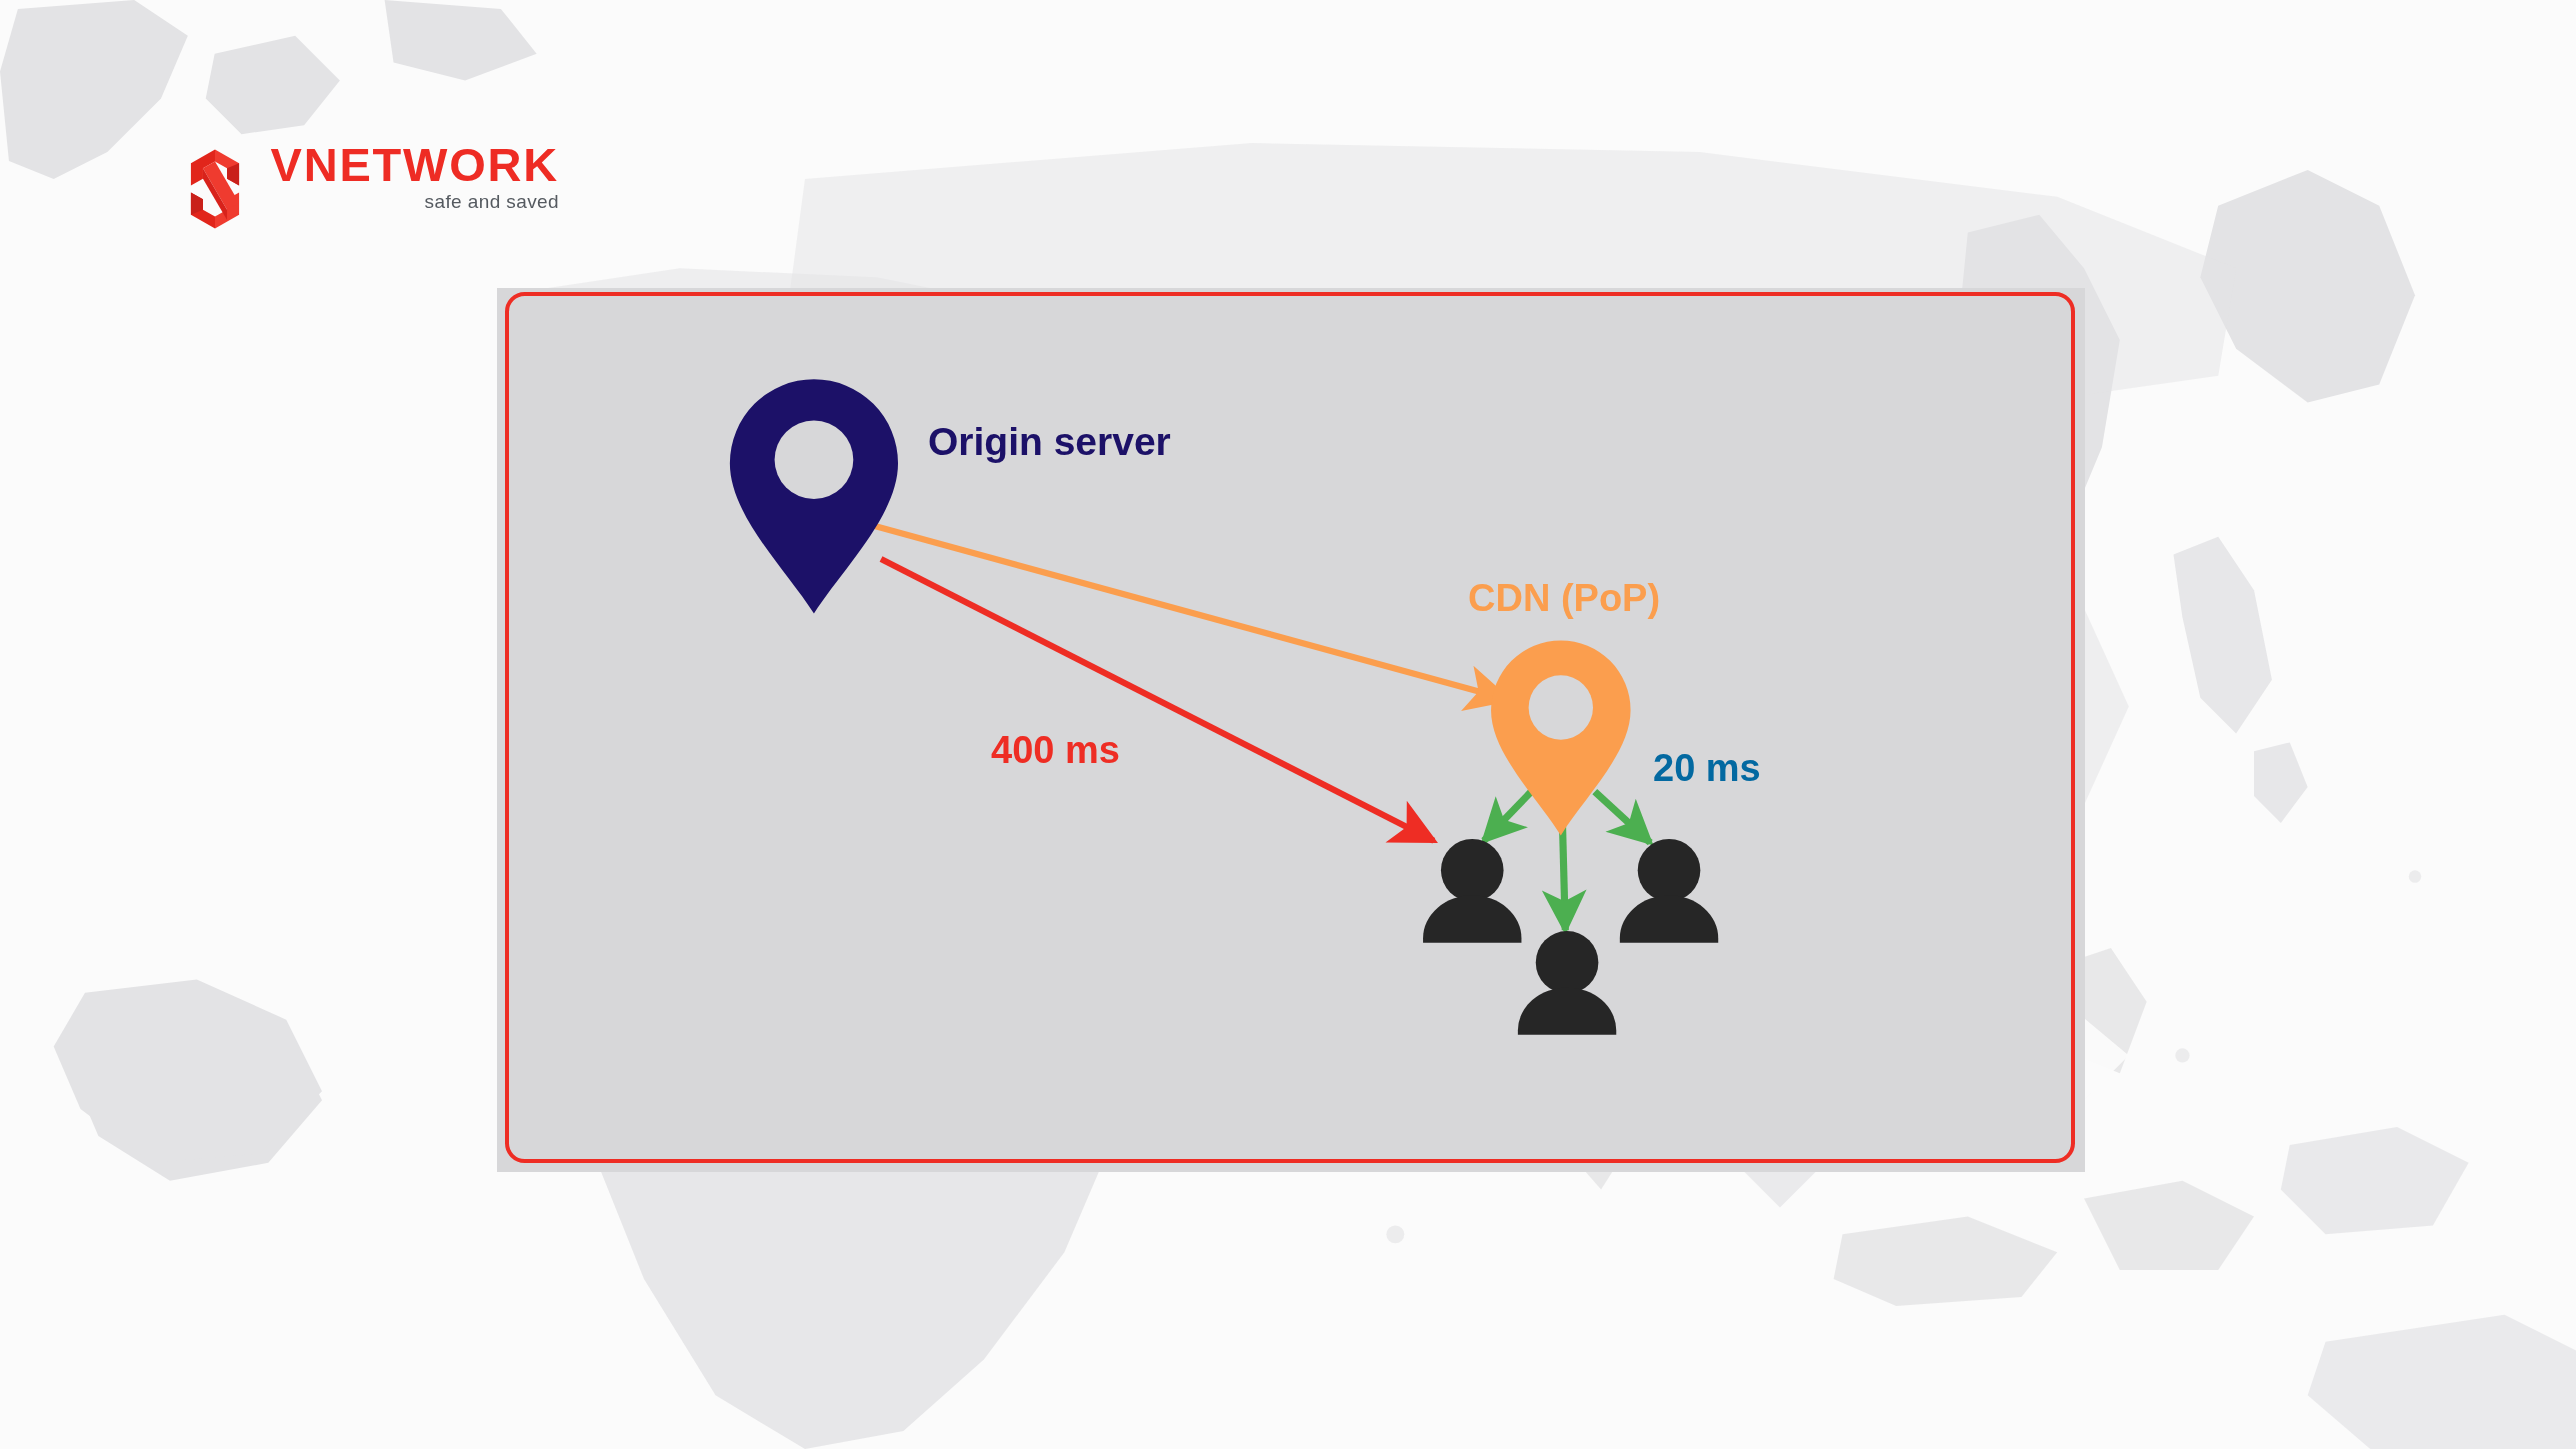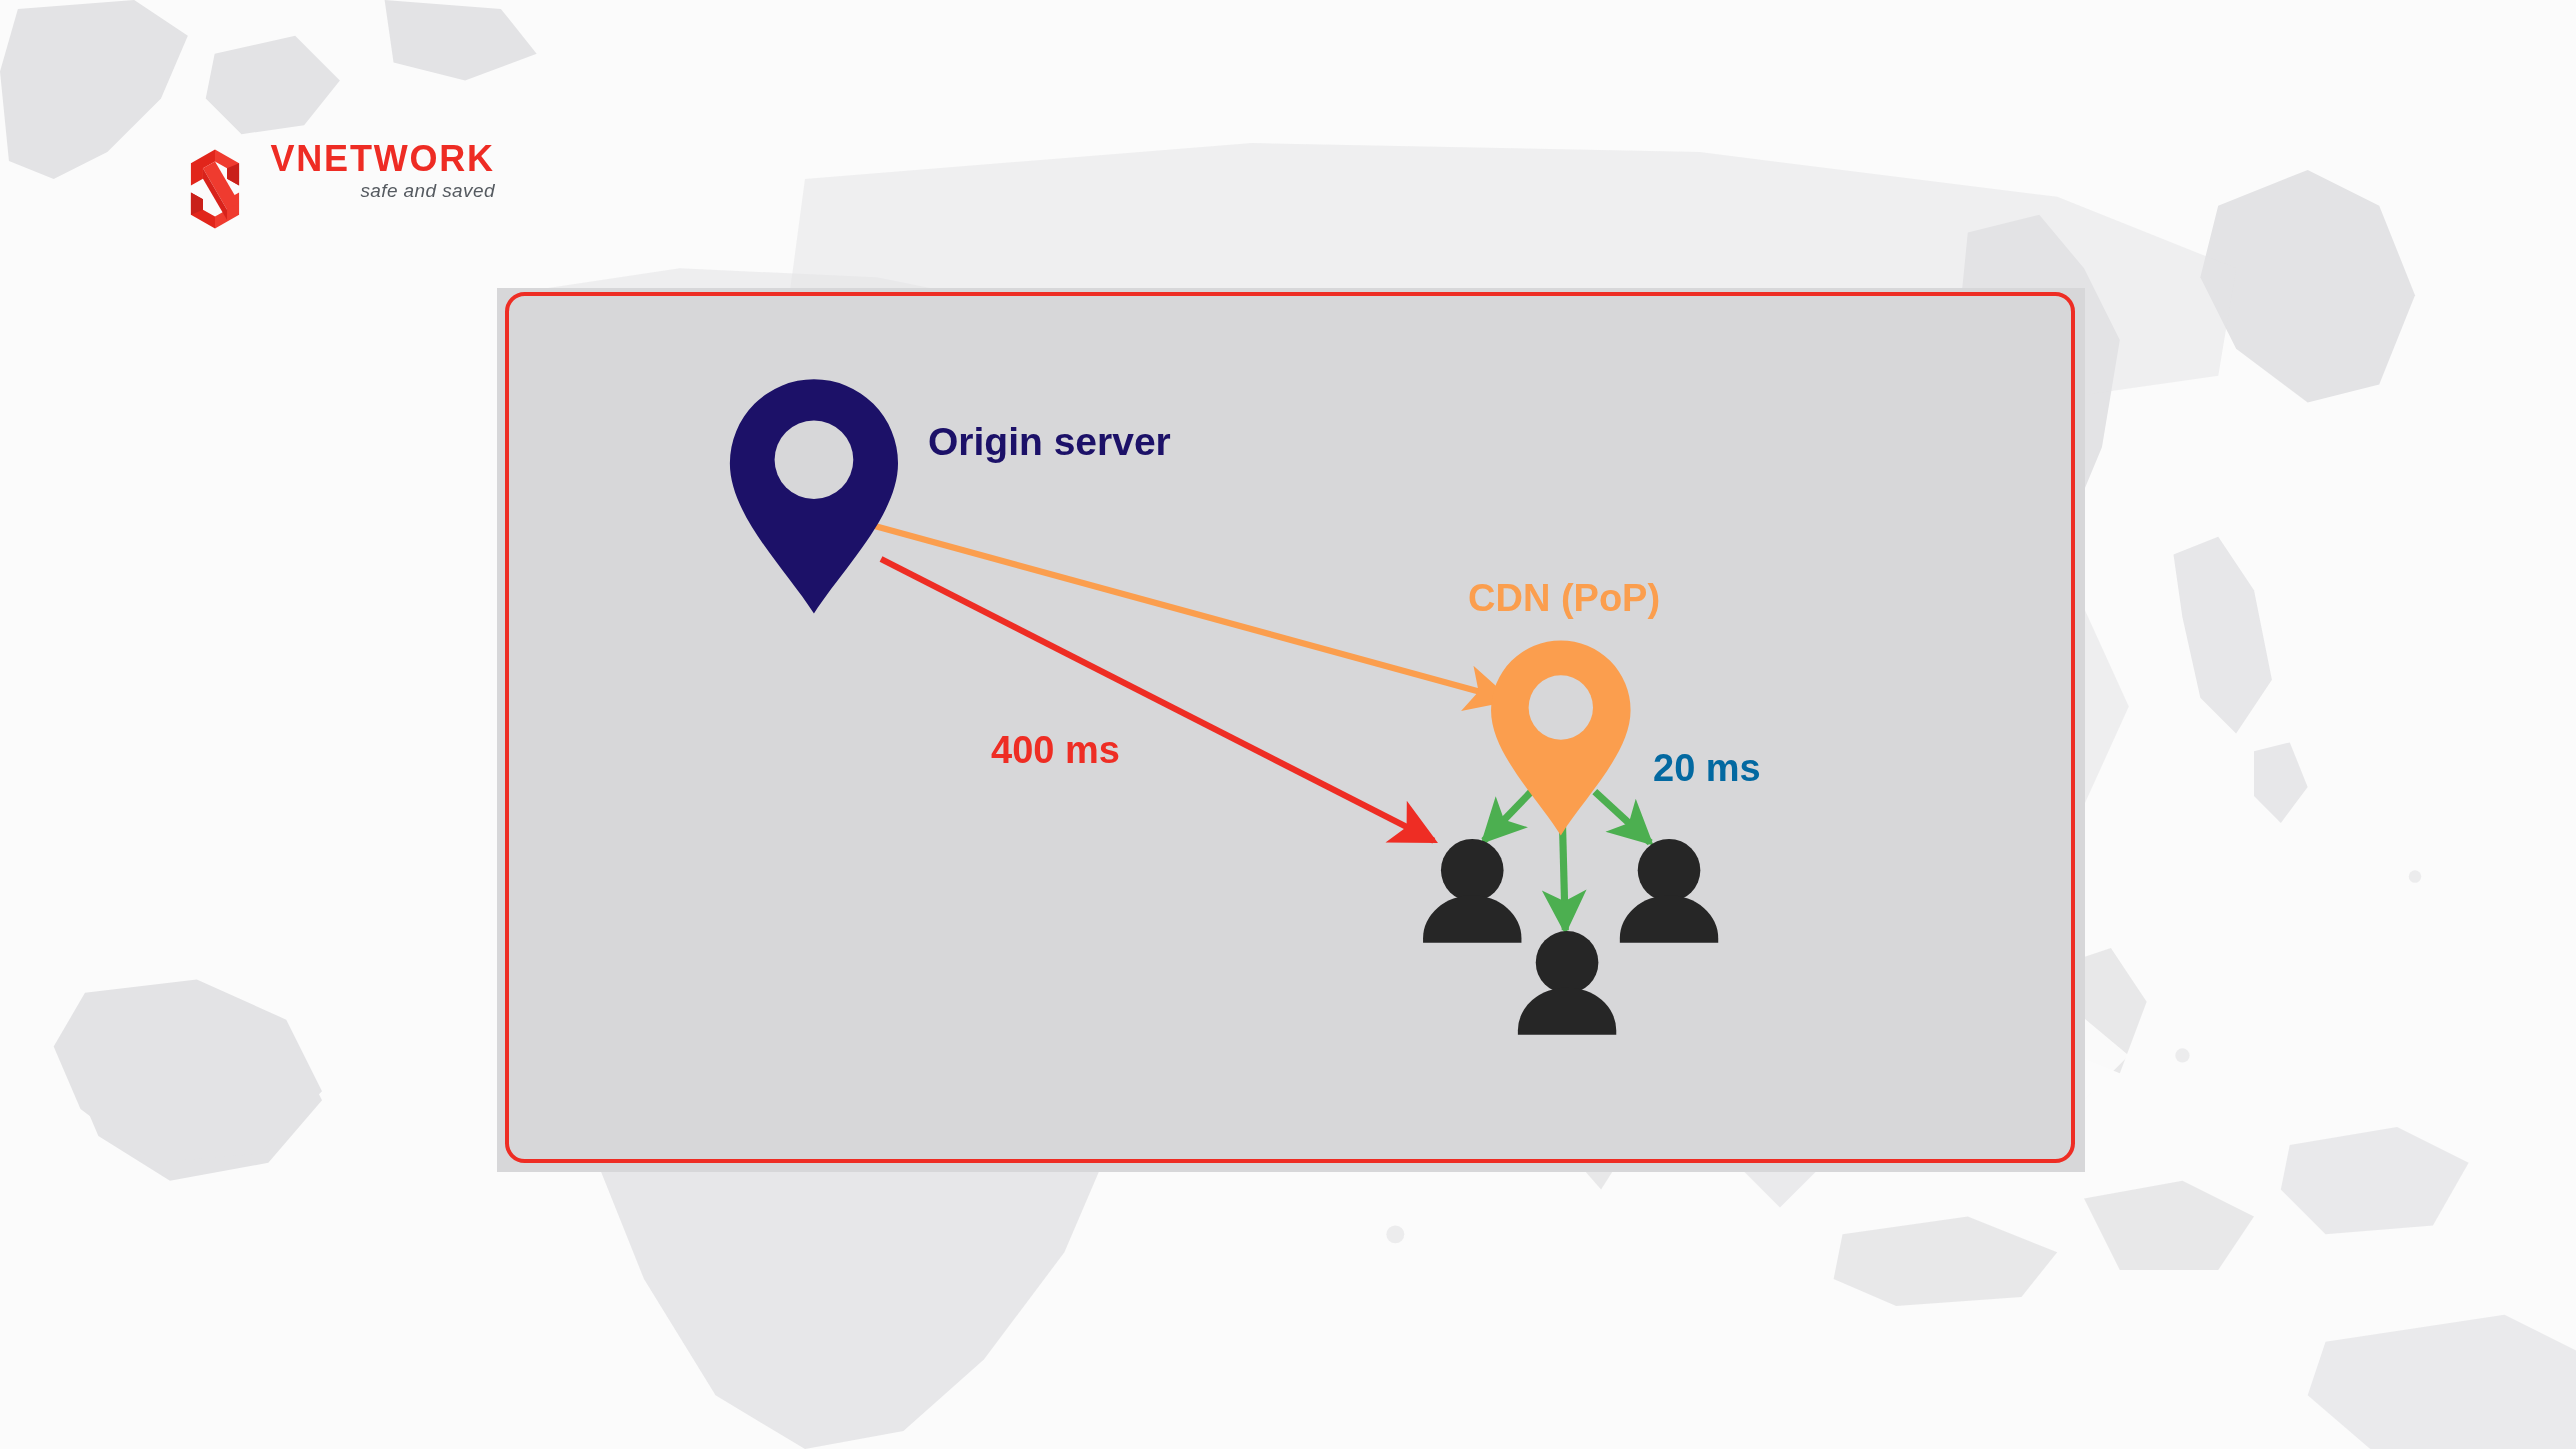--- a/index.html
+++ b/index.html
@@ -56,35 +56,34 @@
     width: 86px;
     height: 86px;
     margin-top: 5.4px;
   }
   #logo-textblock {
     margin-left: 12.5px;
     display: flex;
     flex-direction: column;
   }
   #logo-wordmark {
-    font-size: 36px;
+    font-size: 47px;
     font-weight: bold;
     color: #ee2c24;
     letter-spacing: 1.8px;
     line-height: 1.02;
     font-family: "Liberation Sans", sans-serif;
   }
   #logo-tagline {
     align-self: flex-end;
     font-size: 19px;
     color: #555a60;
     margin-top: 1.8px;
     letter-spacing: 0.4px;
     font-family: "Liberation Sans", sans-serif;
-    font-style: italic;
   }
 
   
   #overlay {
     position: absolute;
     left: 0; top: 0;
     width: 2576px;
     height: 1449px;
   }
 

